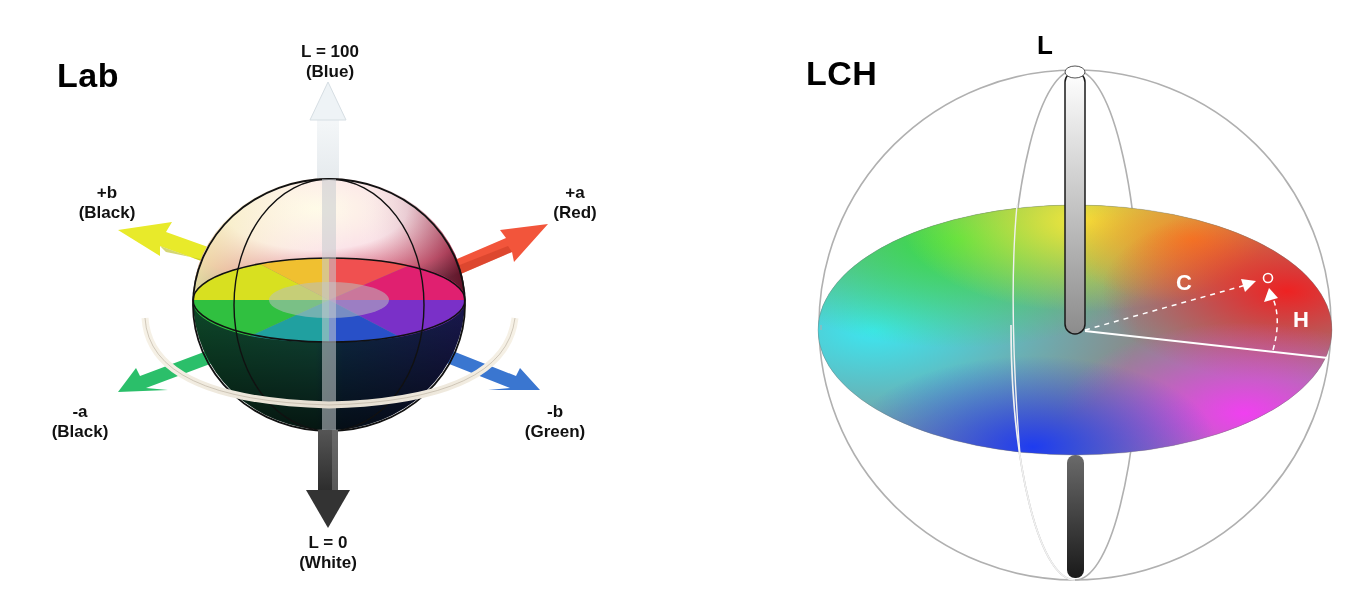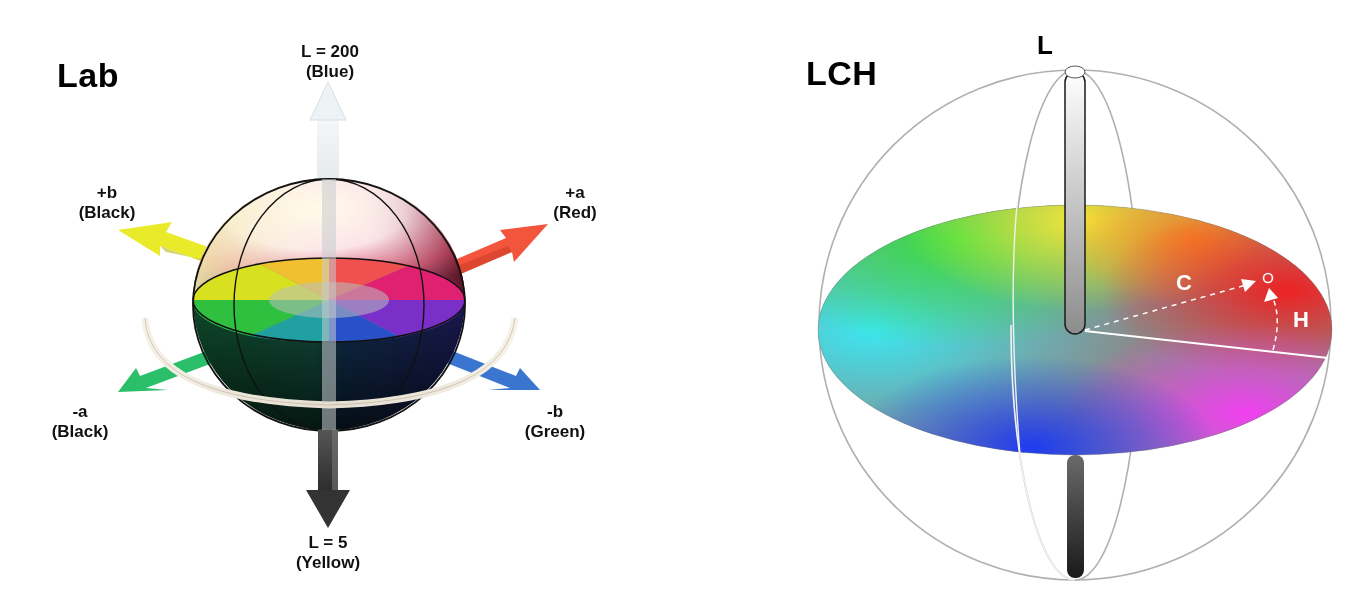--- a/index.html
+++ b/index.html
@@ -110,42 +110,42 @@
     <path d="M145,318 Q150,400 329,405 Q505,400 515,318" fill="none" stroke="#b8ae9c" stroke-width="1" opacity="0.6"></path>
 
     <g>
       <rect x="318" y="430" width="20" height="65" fill="url(#blackArrow)"></rect>
       <rect x="332" y="430" width="6" height="65" fill="#777" opacity="0.6"></rect>
       <polygon points="306,490 350,490 328,528" fill="#333"></polygon>
     </g>
   </svg>
 
   <div class="lbl" style="left:290px; top:42px; width:80px;">
-    <span>L = 200</span>
+    <span>L = 100</span>
       <span>(Blue)</span>
   </div>
   <div class="lbl" style="left:62px; top:183px; width:90px;">
     <span>+b</span>
       <span>(Black)</span>
   </div>
   <div class="lbl" style="left:535px; top:183px; width:80px;">
     <span>+a</span>
       <span>(Red)</span>
   </div>
   <div class="lbl" style="left:45px; top:402px; width:70px;">
     <span>-a</span>
       <span>(Black)</span>
   </div>
   <div class="lbl" style="left:520px; top:402px; width:70px;">
     <span>-b</span>
       <span>(Green)</span>
   </div>
   <div class="lbl" style="left:288px; top:533px; width:80px;">
-    <span>L = 5</span>
-      <span>(Yellow)</span>
+    <span>L = 0</span>
+      <span>(White)</span>
   </div>
 </div>
 
 <div class="panel" id="lch-panel">
   <div class="title" style="left:116px; top:54px;">LCH</div>
   <div class="title" style="left:347px; top:30px; font-size:26px;">L</div>
 
   <svg width="681" height="605" viewBox="0 0 681 605">
     <defs>
       <radialGradient id="discA" cx="0.12" cy="0.5" r="0.5">

